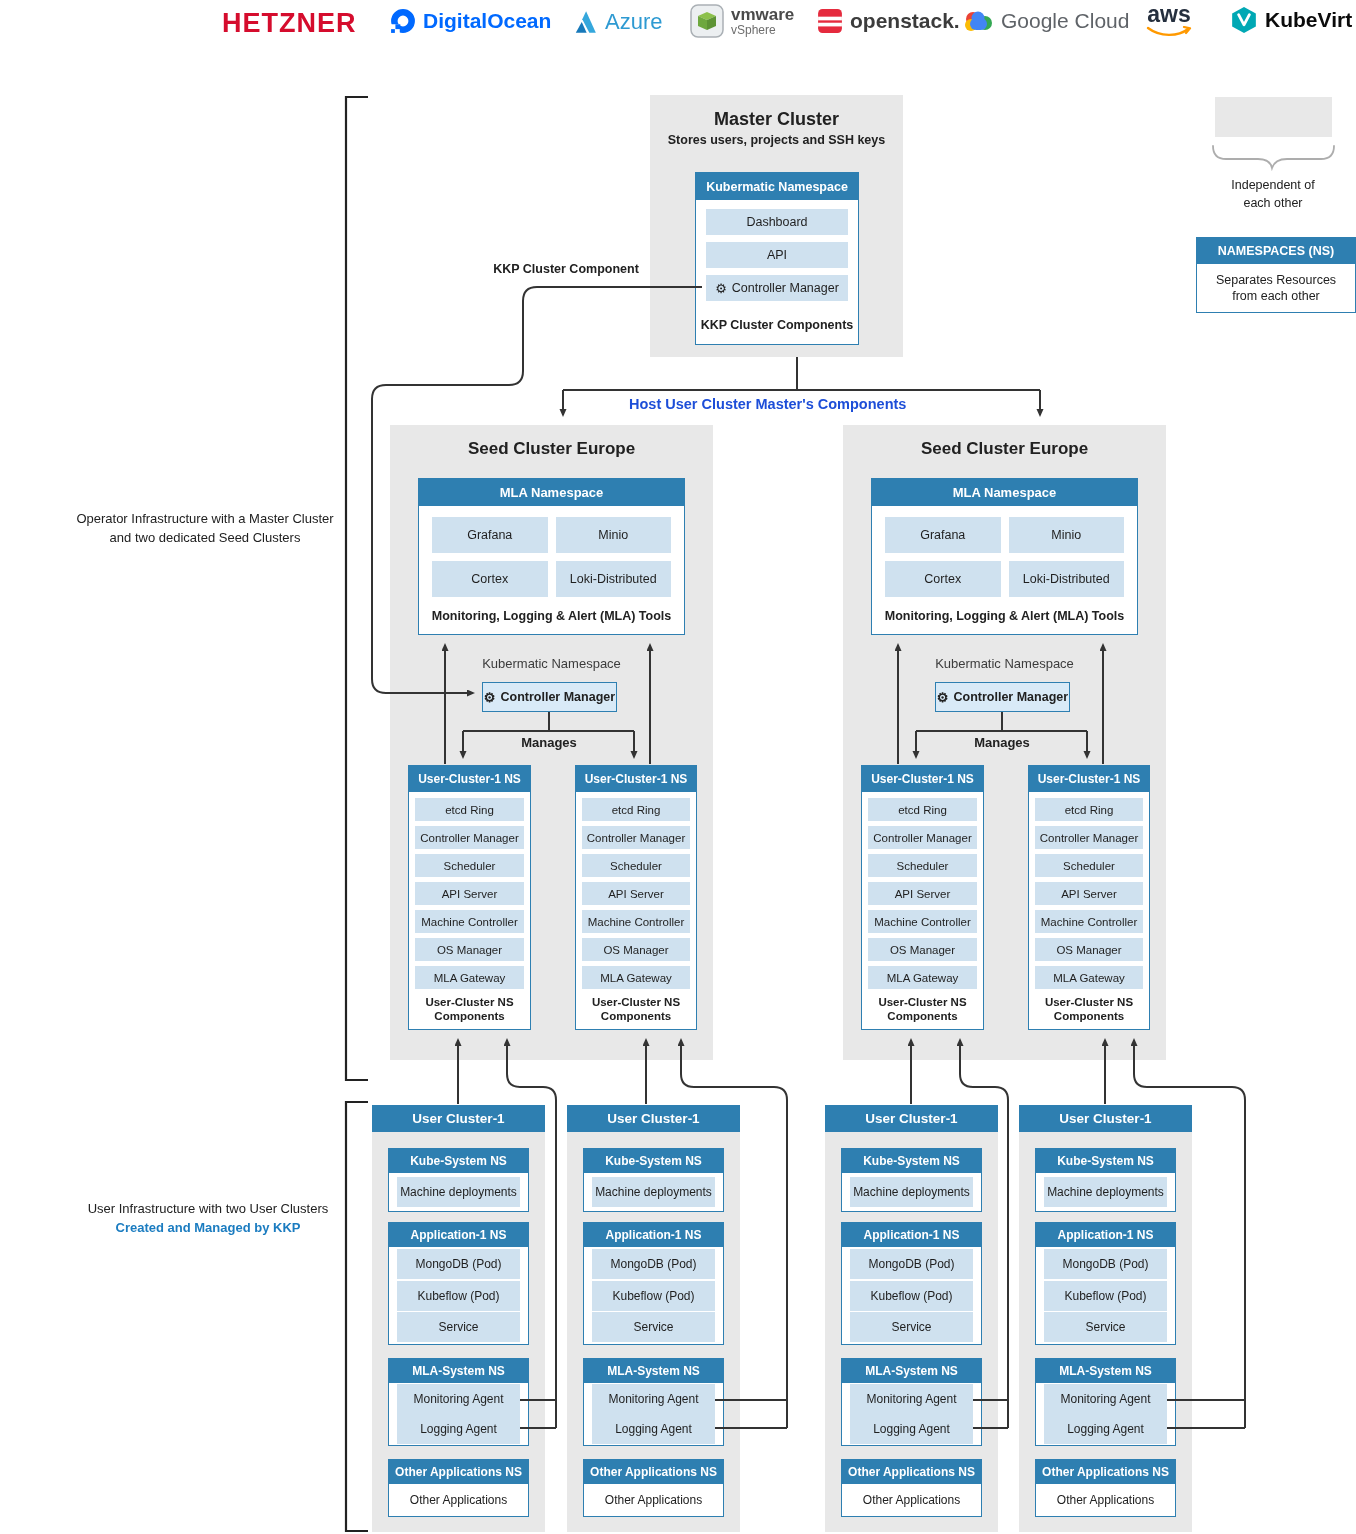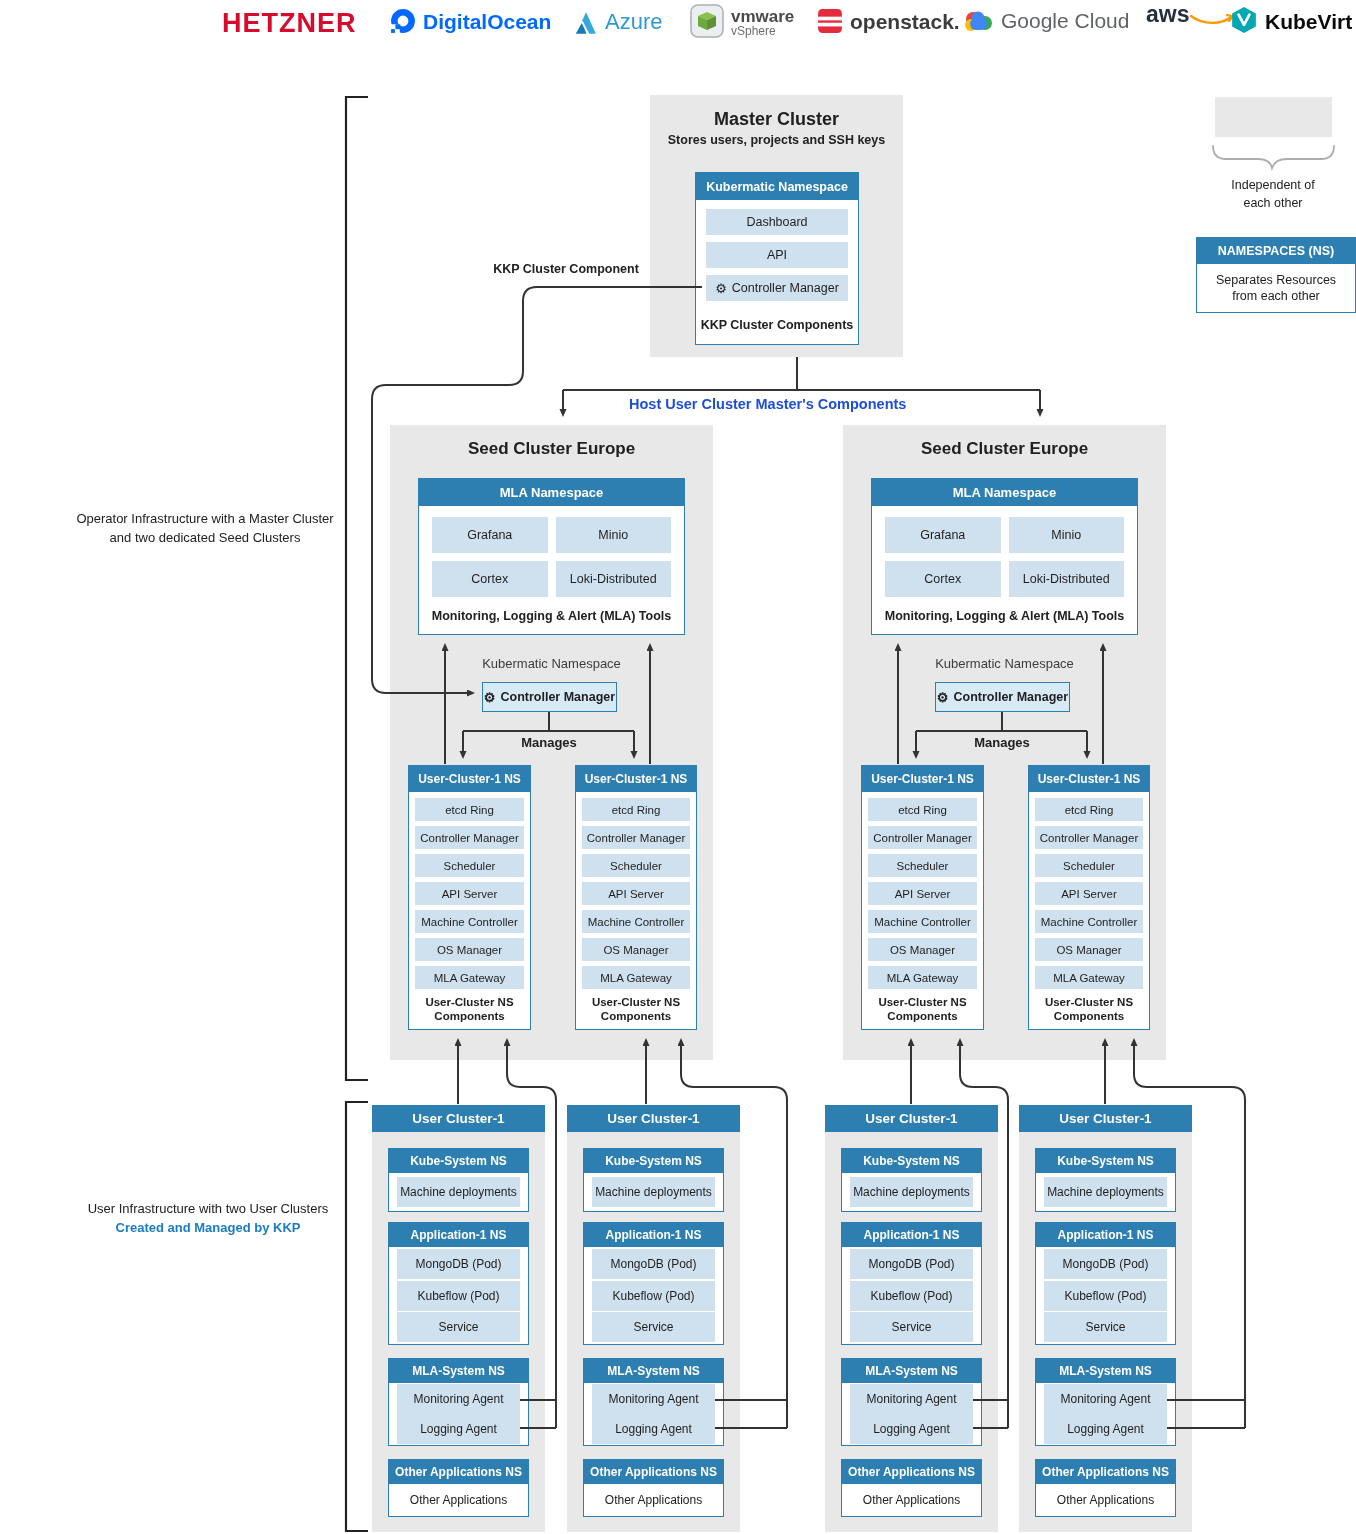--- a/index.html
+++ b/index.html
@@ -28,21 +28,21 @@
   .nsbox .bluehead{height:26px;font-size:12px;}
   .ns-items{padding:6px 6px 0 6px;display:flex;flex-direction:column;gap:5px;}
   .ns-items .chip{height:23px;font-size:11.5px;}
   .ns-footer{flex:1;display:flex;align-items:center;justify-content:center;text-align:center;
              font-size:11.5px;font-weight:600;line-height:1.25;padding:3px 12px;}
   .uc-head{position:absolute;left:0;top:0;right:0;height:27px;font-size:13.5px;}
   .ucsub{position:absolute;left:16px;width:141px;}
   .ucsub .bluehead{height:24px;font-size:12px;}
   .ucsub .chip{height:30px;font-size:12px;margin:0 8px;}
   .note{position:absolute;text-align:center;font-size:13px;font-weight:500;line-height:1.45;}
-  .logo{position:absolute;display:flex;align-items:flex-end;gap:7px;}
+  .logo{position:absolute;display:flex;align-items:center;gap:7px;}
   svg.overlay{position:absolute;left:0;top:0;z-index:10;pointer-events:none;}
 </style>
 </head>
 <body>
 
 <div class="abs" style="left:0;top:0;width:1356px;height:46px;">
   <div class="logo" style="left:222px;top:8px;">
     <span style="font-size:27px;font-weight:800;letter-spacing:1px;color:#d50c2d;">HETZNER</span>
   </div>
   <div class="logo" style="left:390px;top:8px;">
@@ -85,21 +85,21 @@
   <div class="logo" style="left:962px;top:8px;">
     <svg width="32" height="25" viewBox="0 0 32 25">
       <circle cx="11" cy="11" r="7" fill="#ea4335"></circle>
       <circle cx="9" cy="17" r="6" fill="#fbbc05"></circle>
       <circle cx="23" cy="15" r="7" fill="#34a853"></circle>
       <rect x="8" y="10" width="17" height="12" rx="6" fill="#4285f4"></rect>
       <circle cx="16" cy="10" r="6.5" fill="#4285f4"></circle>
     </svg>
     <span style="font-size:21px;font-weight:500;color:#5f6368;">Google Cloud</span>
   </div>
-  <div class="logo" style="left:1146px;top:3px;gap:0;">
+  <div class="logo" style="left:1146px;top:3px;flex-direction:column;gap:0;">
     <span style="font-size:23px;font-weight:800;color:#252f3e;line-height:1;">aws</span>
     <svg width="46" height="12" viewBox="0 0 46 12">
       <path d="M2 2 C14 11 32 11 42 3" stroke="#ff9900" stroke-width="2.4" fill="none" stroke-linecap="round"></path>
       <path d="M38 1 L44 2.4 L40 7" stroke="#ff9900" stroke-width="2.2" fill="none" stroke-linecap="round" stroke-linejoin="round"></path>
     </svg>
   </div>
   <div class="logo" style="left:1230px;top:6px;">
     <svg width="28" height="28" viewBox="0 0 26 26">
       <polygon points="13,1 24,7 24,19 13,25 2,19 2,7" fill="#00a8b4"></polygon>
       <path d="M8 8 L13 17.5 L18 8" stroke="#fff" stroke-width="2.6" fill="none" stroke-linecap="round" stroke-linejoin="round"></path>

